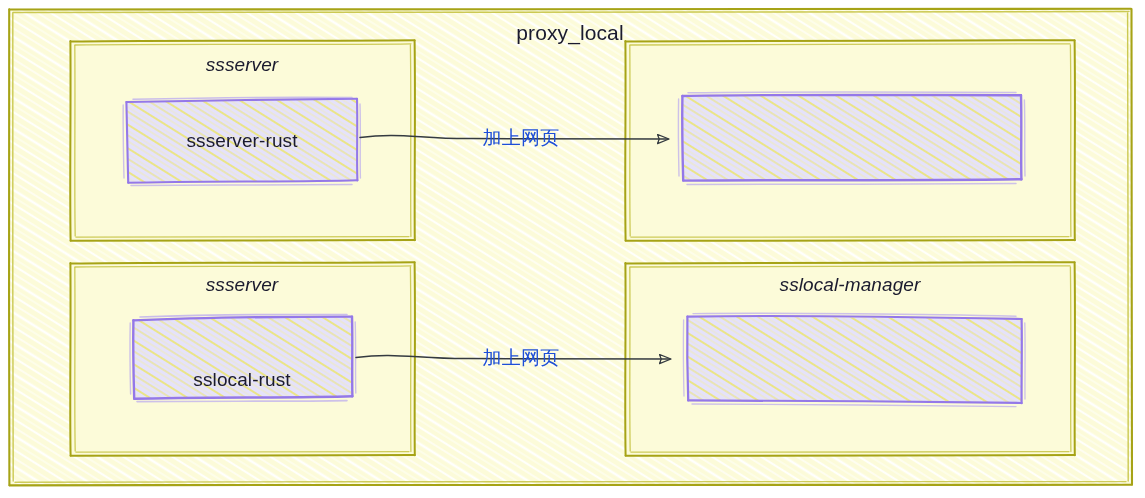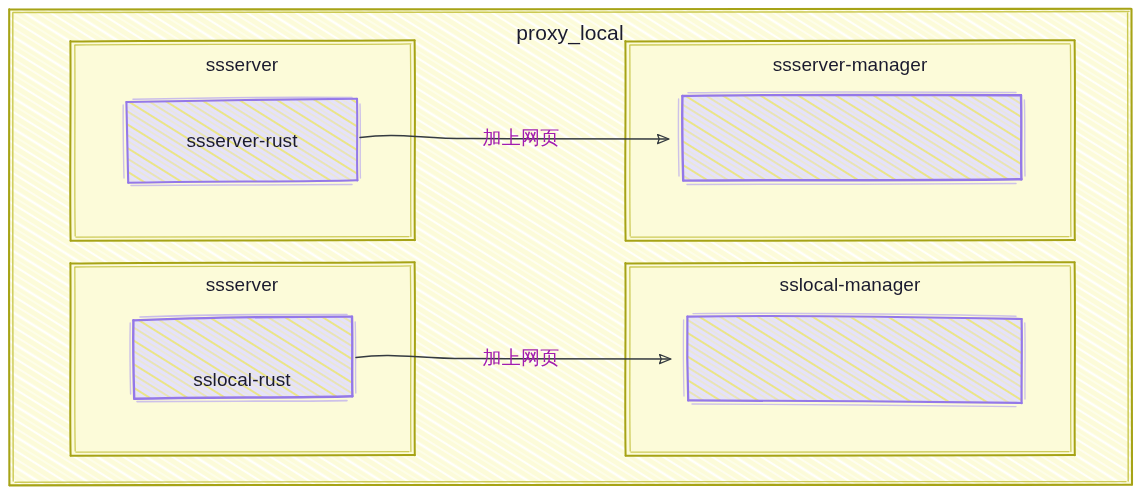--- a/index.html
+++ b/index.html
@@ -39,29 +39,30 @@
     line-height: 1;
     user-select: none;
   }
   .outer-title {
     font-size: 21px;
     letter-spacing: .1px;
   }
   .group-title {
     font-size: 19px;
     letter-spacing: .1px;
+    font-style: italic;
   }
   .node-title {
     font-size: 19px;
     letter-spacing: .1px;
     text-align: left;
   }
   .edge-label {
     font-size: 19px;
-    color: #a21caf;
+    color: #1d4ed8;
     letter-spacing: .2px;
   }
   .ctr {
     transform: translateX(-50%);
   }
 </style>
 </head>
 <body>
 
 <div id="stage">
@@ -207,21 +208,20 @@
       <path d="M356,357.5 C396,352 418,359 468,358.6 C540,358.2 612,359.4 670,359" fill="none" stroke="#343a40" stroke-width="1.5" stroke-linecap="round" marker-end="url(#arrowOpen)"></path>
     </g>
   </svg>
 
   <div class="lbl outer-title ctr" style="left:570px; top:22px;">proxy_local</div>
 
   <div class="lbl group-title ctr" style="left:242px; top:55px;">ssserver</div>
 
   <div class="lbl node-title ctr" style="left:242px; top:131px;">ssserver-rust</div>
 
-  <div class="lbl group-title ctr" style="left:850px; top:55px;">ssserver-manager</div>
 
 
   <div class="lbl group-title ctr" style="left:242px; top:275px;">ssserver</div>
 
   <div class="lbl node-title ctr" style="left:242px; top:370px;">sslocal-rust</div>
 
   <div class="lbl group-title ctr" style="left:850px; top:275px;">sslocal-manager</div>
 
 
   <div class="lbl edge-label ctr" style="left:521px; top:128px;">加上网页</div>

